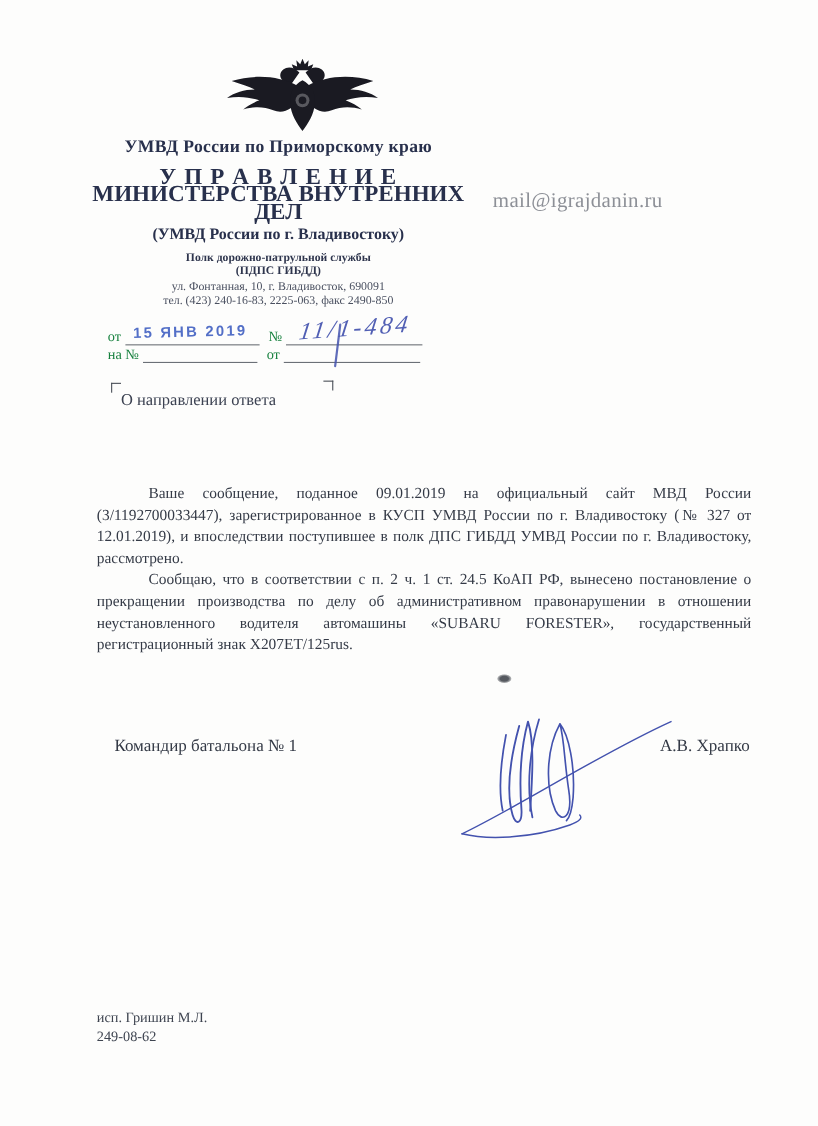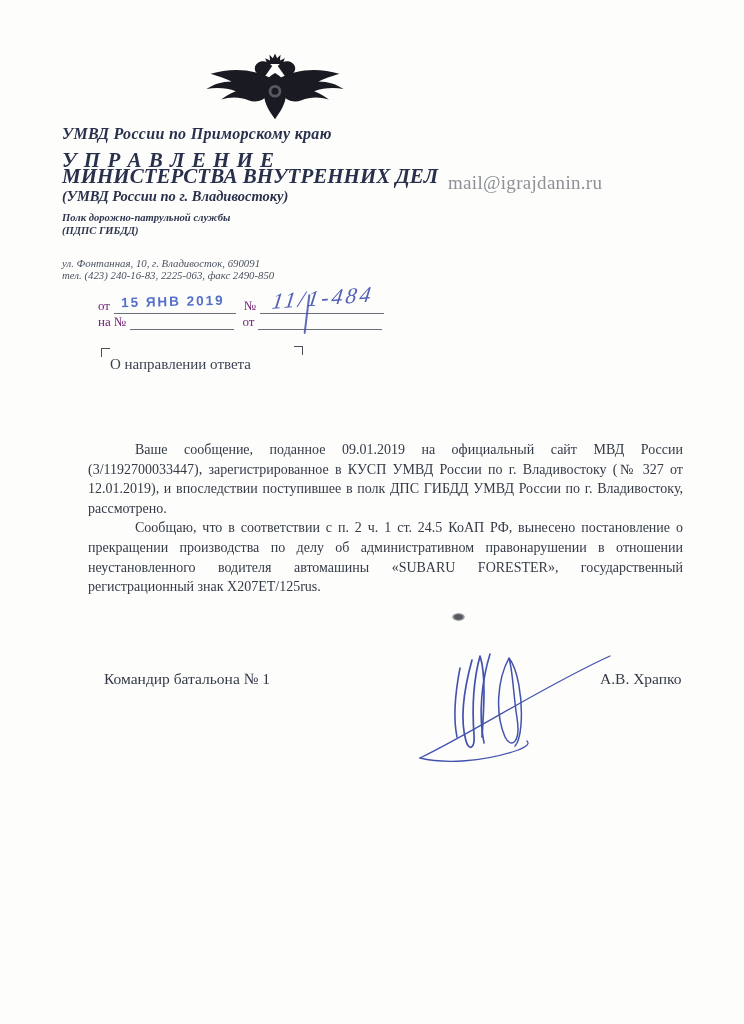--- a/index.html
+++ b/index.html
@@ -20,33 +20,33 @@
     color:var(--body-ink);
     position:relative;
   }
   .page{position:absolute;inset:0;background:var(--paper);}
 
   
   .emblem{position:absolute;left:205px;top:51px;width:140px;height:72px;}
   .emblem svg{width:100%;height:100%;}
 
   
-  .org-block{position:absolute;left:62px;top:125px;width:382px;text-align:left;color:var(--header-ink);font-style:italic;}
+  .org-block{position:absolute;left:62px;top:125px;width:382px;text-align:center;color:var(--header-ink);}
   .org-parent{font-size:16px;font-weight:bold;letter-spacing:.3px;}
   .org-name{margin-top:9px;font-weight:bold;font-size:21px;line-height:16.2px;}
   .org-name .ln0{letter-spacing:1px;}
   .org-short{margin-top:4px;font-weight:bold;font-size:14.5px;}
   .division{margin-top:7px;font-weight:bold;font-size:10.6px;line-height:12.4px;color:#2e354d;}
-  .addr{margin-top:21px;font-size:10.8px;line-height:10.6px;color:#4a5060;}
+  .addr{margin-top:3px;font-size:10.8px;line-height:10.6px;color:#4a5060;}
   .addr .phone{margin-top:1px;}
 
   .email{position:absolute;left:448px;top:172px;font-size:19px;color:var(--email-gray);letter-spacing:.3px;}
 
   
-  .ref{position:absolute;left:98px;top:299px;width:308px;font-size:13px;color:#701a75;}
+  .ref{position:absolute;left:98px;top:299px;width:308px;font-size:13px;color:#15803d;}
   .ref-row{display:flex;align-items:flex-end;height:15px;margin-bottom:1px;}
   .ref-row .lbl{flex:none;padding-right:4px;}
   .ref-row .fill{flex:none;border-bottom:1px solid var(--line-gray);height:13px;}
   .f1{width:122px;}
   .f2{width:124px;}
   .f3{width:104px;}
   .f4{width:124px;}
   .lbl.no{margin-left:8px;}
 
   .stamp{
@@ -173,14 +173,18 @@
         <path d="M8 114 C32 120 72 118 106 106 C114 103 118 100 115 97" stroke-width="1.3"></path>
         <path d="M48 24 C43 50 41 74 45 93" stroke-width="1.6"></path>
         <path d="M60 16 C52 45 48 76 54 97 C57 107 63 105 62 91 C60 64 62 34 68 12 C74 30 72 62 70 93" stroke-width="1.7"></path>
         <path d="M78 10 C70 36 66 70 72 99" stroke-width="1.6"></path>
         <path d="M97 14 C85 36 83 70 93 93 C99 105 109 99 105 74 C101 48 101 28 97 14 C105 24 111 52 109 81 C108 92 106 99 103 102" stroke-width="1.5"></path>
       </g>
     </svg>
   </div>
   <div class="sign-name">А.В. Храпко</div>
 
+  <div class="executor">
+    <div>исп. Гришин М.Л.</div>
+    <div>249-08-62</div>
+  </div>
 
 </div>
 
 </body></html>

